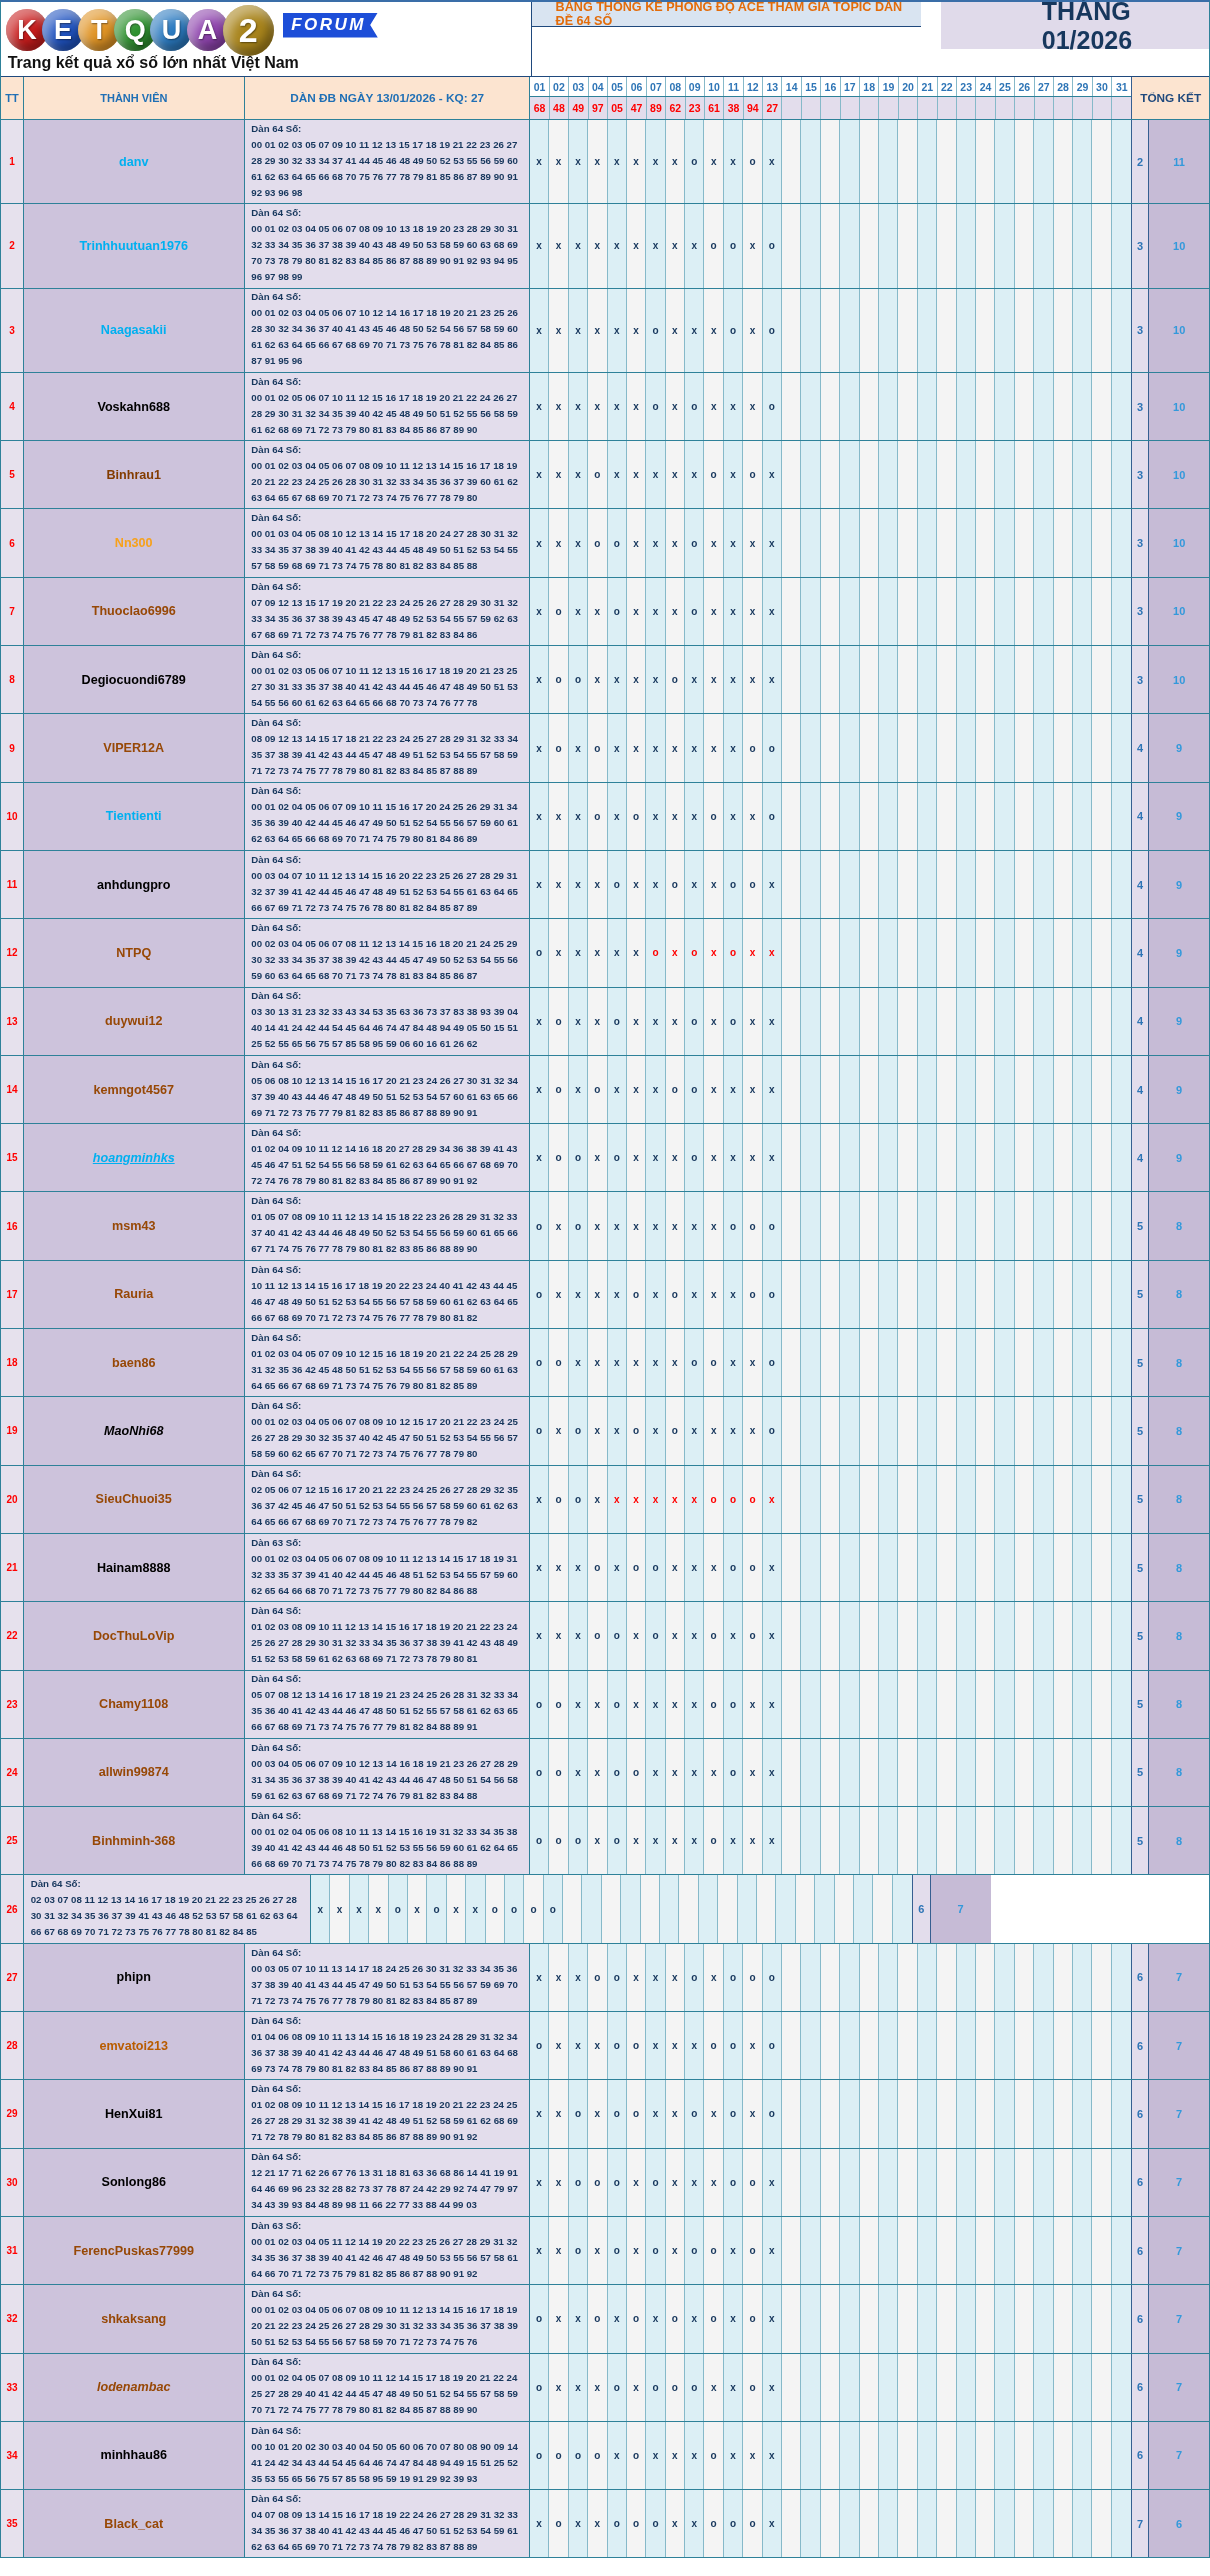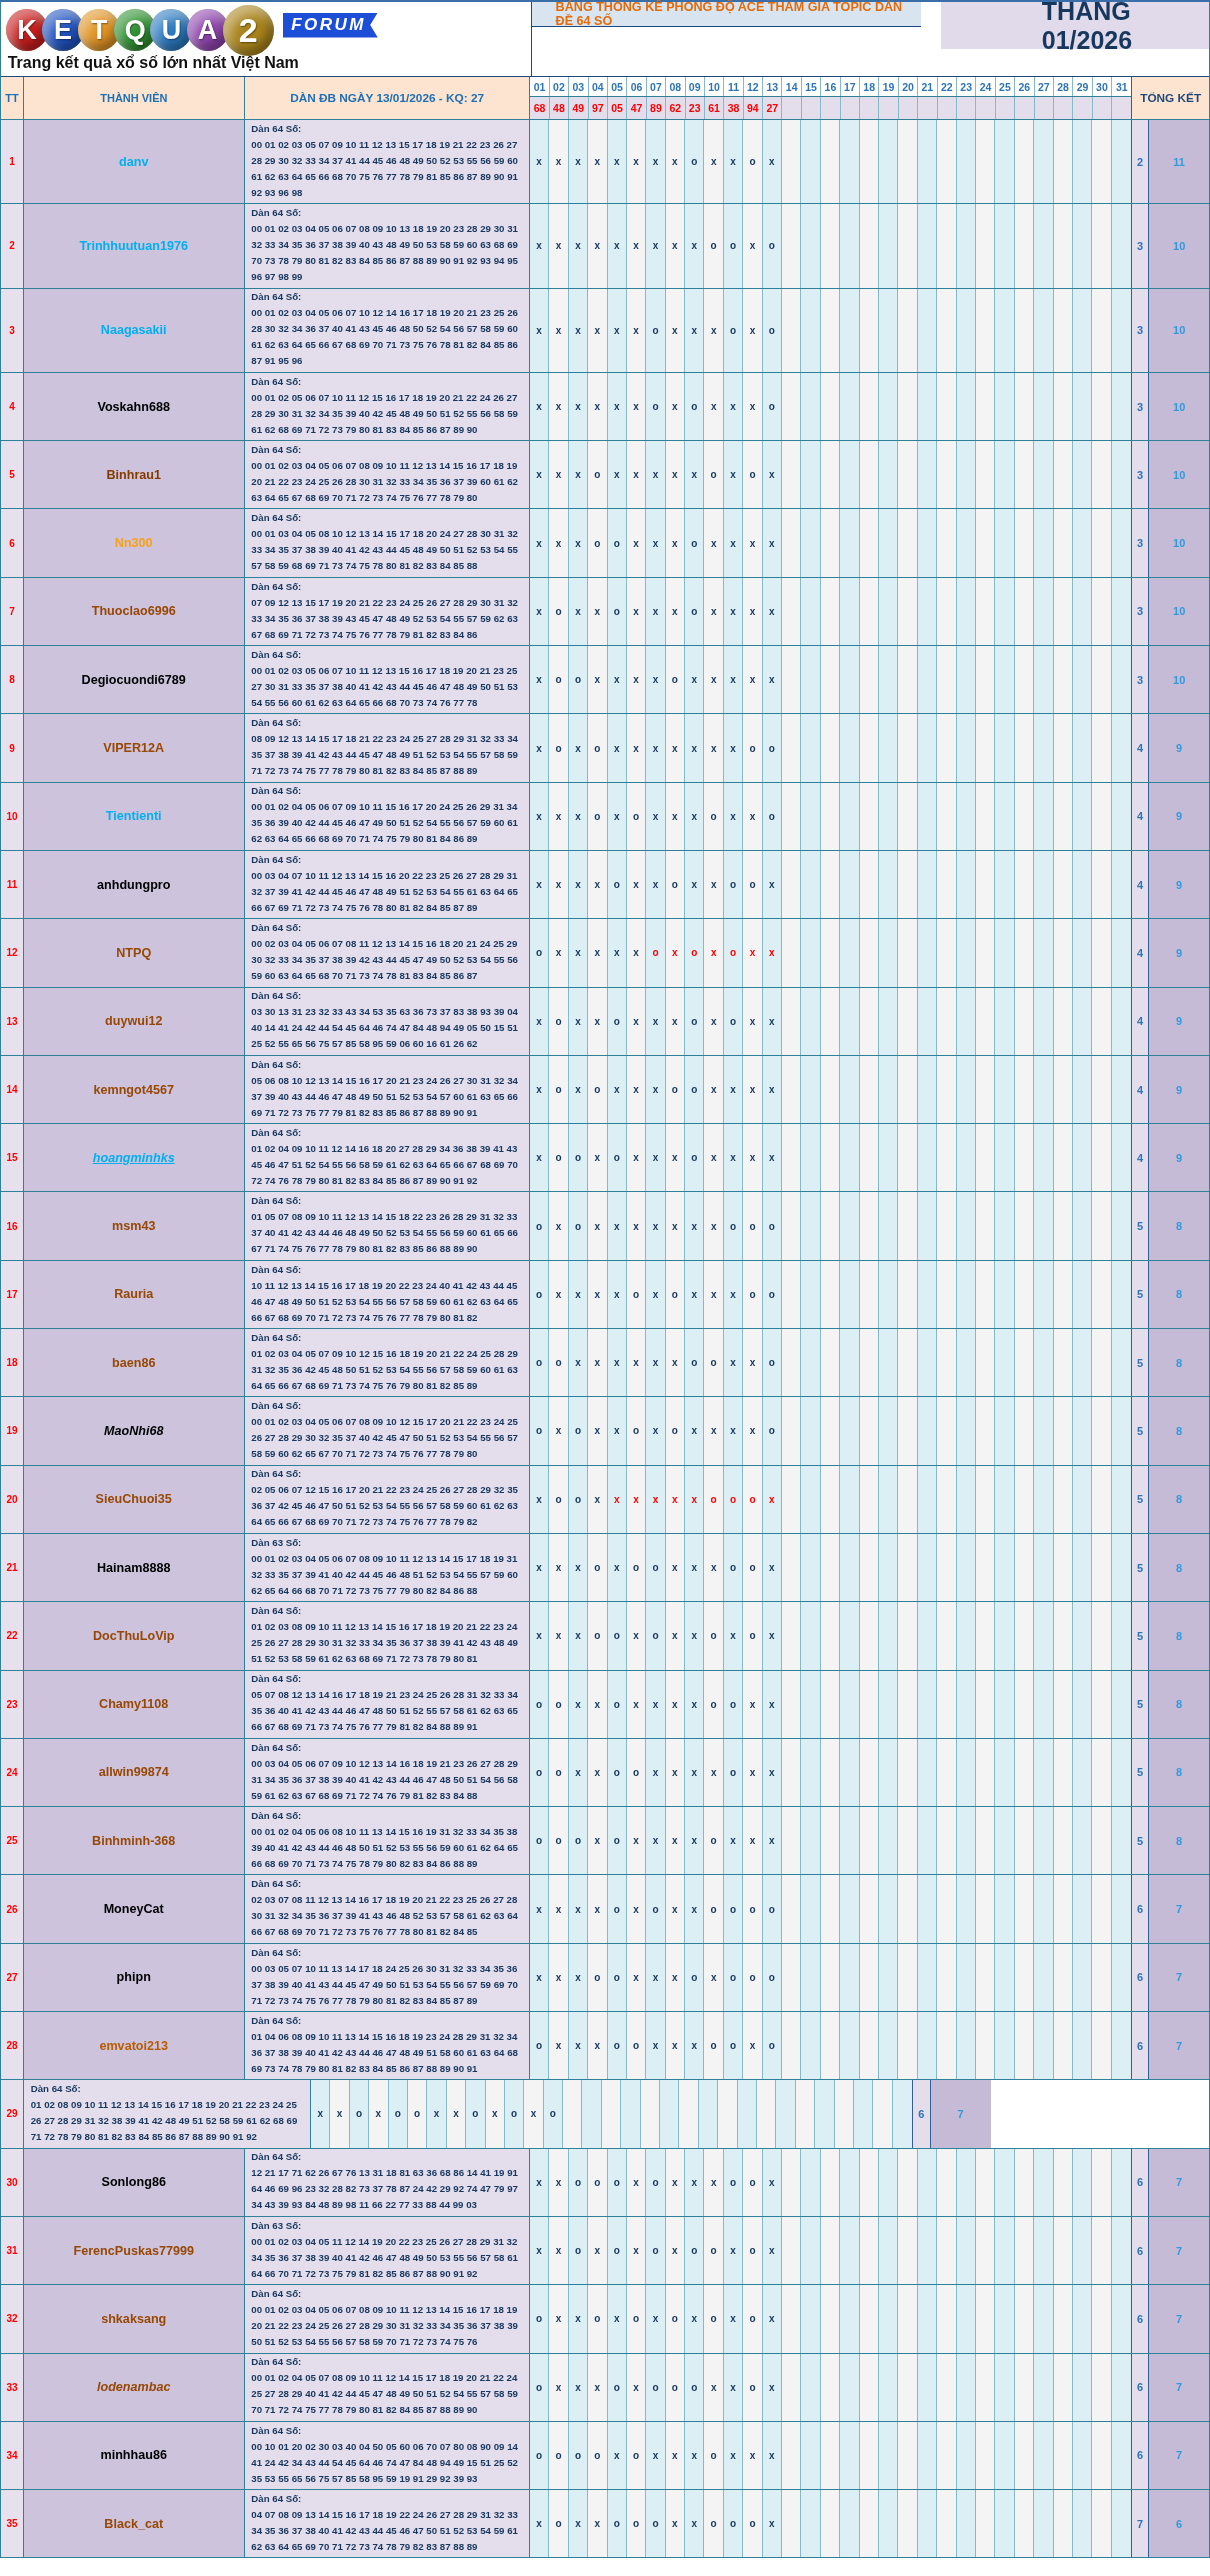--- a/index.html
+++ b/index.html
@@ -1173,21 +1173,20 @@
           <div class="dc a"></div>
           <div class="dc b"></div>
           <div class="dc a"></div>
         </div>
     <div class="c-t1">5</div>
     <div class="c-t2">8</div>
   </div>
 
   <div class="row">
     <div class="c-tt">26</div>
-    <div class="c-name" style="color: rgb(0, 0, 0);">MoneyCat</div>
     <div class="c-dan"><span>Dàn 64 Số:</span><br><span>02 03 07 08 11 12 13 14 16 17 18 19 20 21 22 23 25 26 27 28 30 31 32 34 35 36 37 39 41 43 46 48 52 53 57 58 61 62 63 64 66 67 68 69 70 71 72 73 75 76 77 78 80 81 82 84 85</span></div>
     <div class="c-days">
           <div class="dc a">x</div>
           <div class="dc b">x</div>
           <div class="dc a">x</div>
           <div class="dc b">x</div>
           <div class="dc a">o</div>
           <div class="dc b">x</div>
           <div class="dc a">o</div>
           <div class="dc b">x</div>
@@ -1296,20 +1295,21 @@
           <div class="dc a"></div>
           <div class="dc b"></div>
           <div class="dc a"></div>
         </div>
     <div class="c-t1">6</div>
     <div class="c-t2">7</div>
   </div>
 
   <div class="row">
     <div class="c-tt">29</div>
+    <div class="c-name" style="color: rgb(0, 0, 0);">HenXui81</div>
     <div class="c-dan"><span>Dàn 64 Số:</span><br><span>01 02 08 09 10 11 12 13 14 15 16 17 18 19 20 21 22 23 24 25 26 27 28 29 31 32 38 39 41 42 48 49 51 52 58 59 61 62 68 69 71 72 78 79 80 81 82 83 84 85 86 87 88 89 90 91 92</span></div>
     <div class="c-days">
           <div class="dc a">x</div>
           <div class="dc b">x</div>
           <div class="dc a">o</div>
           <div class="dc b">x</div>
           <div class="dc a">o</div>
           <div class="dc b">o</div>
           <div class="dc a">x</div>
           <div class="dc b">x</div>

